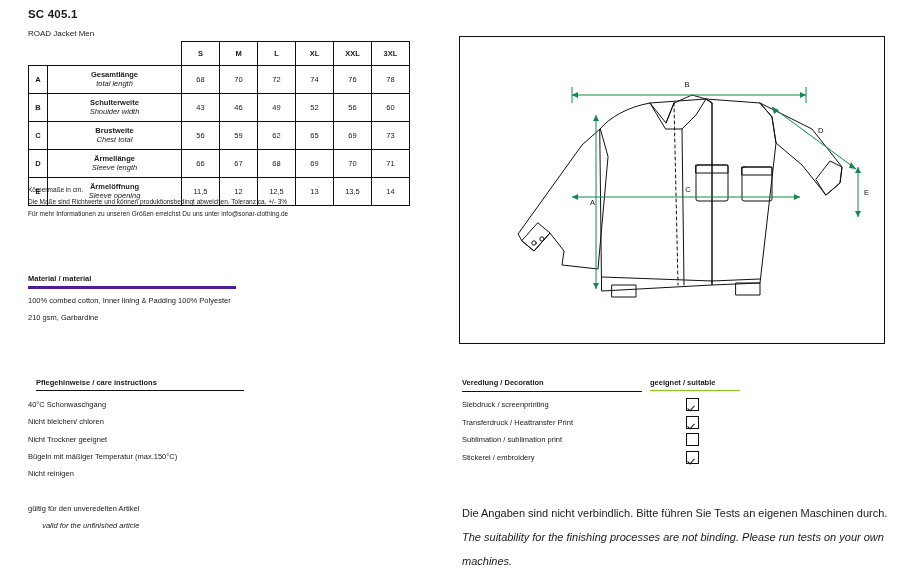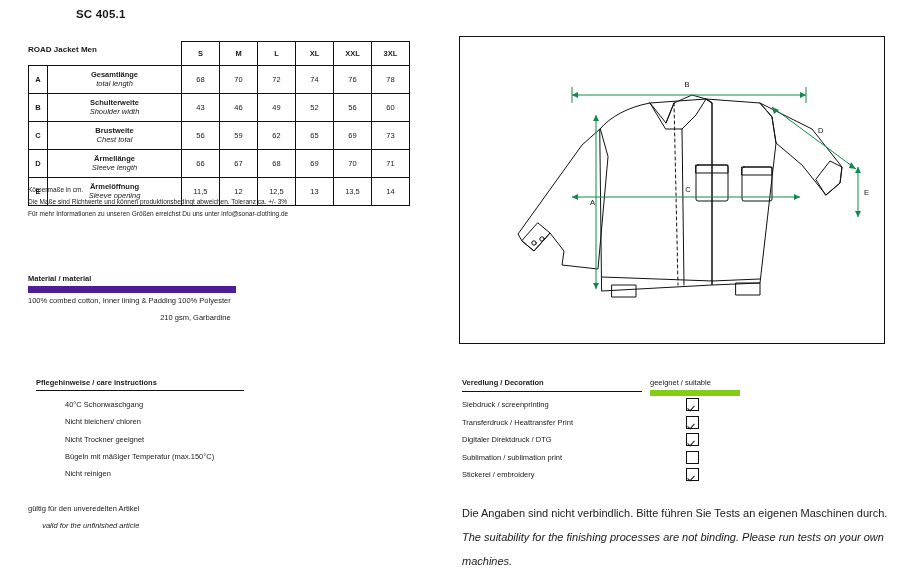--- a/index.html
+++ b/index.html
@@ -21,28 +21,26 @@
     width: 912px; height: 569px;
   }
 
   
   .doc-code {
     position: absolute;
     left: 28px; top: 8px;
     font-size: 11.5px;
     font-weight: bold;
     letter-spacing: 0.2px;
-    margin-left: 48px;
   }
   .doc-title {
     position: absolute;
     left: 28px; top: 29px;
     font-size: 8px;
-    font-weight: bold;
-    margin-top: 16px;
+    font-weight: normal;
   }
 
   
   .size-table {
     position: absolute;
     left: 28px; top: 41px;
     border-collapse: collapse;
     font-size: 7.5px;
   }
   .size-table th, .size-table td {
@@ -91,47 +89,45 @@
   }
 
   
   .material-head {
     position: absolute;
     left: 28px; top: 274px;
     width: 208px;
     font-size: 7.5px;
     font-weight: bold;
     padding-bottom: 3px;
-    border-bottom: 7px solid #4c1d95;
+    border-bottom: 3px solid #4c1d95;
   }
   .material-lines {
     position: absolute;
     left: 28px; top: 292px;
     font-size: 7.5px;
     line-height: 2.3;
-    text-align: right;
   }
 
   
   .care-head {
     position: absolute;
     left: 28px; top: 378px;
     width: 208px;
     font-size: 7.5px;
     font-weight: bold;
     padding-bottom: 3px;
     border-bottom: 1px solid #111;
     margin-left: 8px;
   }
   .care-lines {
     position: absolute;
     left: 28px; top: 396px;
     font-size: 7.5px;
     line-height: 2.3;
-    margin-left: 37px;
   }
   .validity {
     position: absolute;
     left: 28px; top: 501px;
     font-size: 7.5px;
     line-height: 2.2;
   }
   .validity .it { font-style: italic; text-align: right; }
 
   
@@ -152,23 +148,23 @@
     font-size: 7.5px;
     font-weight: bold;
     padding-bottom: 4px;
     border-bottom: 1px solid #111;
   }
   .deco-head-right {
     position: absolute;
     left: 650px; top: 378px;
     width: 90px;
     font-size: 7.5px;
-    font-weight: normal;
+    font-weight: bold;
     padding-bottom: 3px;
-    border-bottom: 6px solid #84cc16;
+    border-bottom: 1px solid #84cc16;
   }
   .deco-rows {
     position: absolute;
     left: 462px; top: 396px;
     width: 280px;
     font-size: 7.5px;
   }
   .deco-row {
     display: flex;
     align-items: center;
@@ -394,24 +390,20 @@
   <div class="deco-rows">
     <div class="deco-row">
       <span class="dlabel">Siebdruck / screenprinting</span>
       <span class="dbox checked"></span>
     </div>
     <div class="deco-row">
       <span class="dlabel">Transferdruck / Heattransfer Print</span>
       <span class="dbox checked"></span>
     </div>
     <div class="deco-row">
-      <span class="dlabel">Digitaler Direktdruck / DTG</span>
-      <span class="dbox checked"></span>
-    </div>
-    <div class="deco-row">
       <span class="dlabel">Sublimation / sublimation print</span>
       <span class="dbox"></span>
     </div>
     <div class="deco-row">
       <span class="dlabel">Stickerei / embroidery</span>
       <span class="dbox checked"></span>
     </div>
   </div>
 
   <div class="deco-note">

